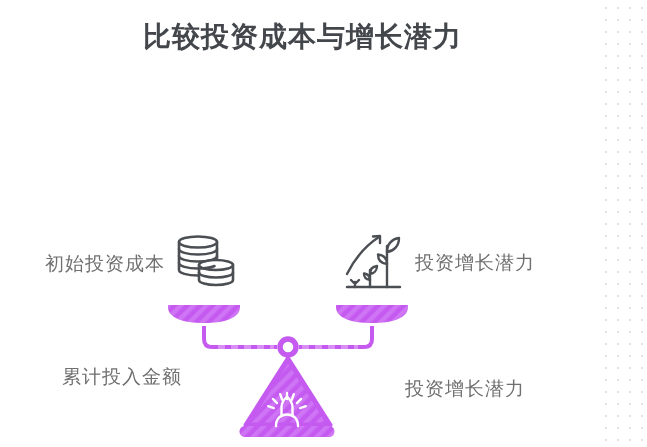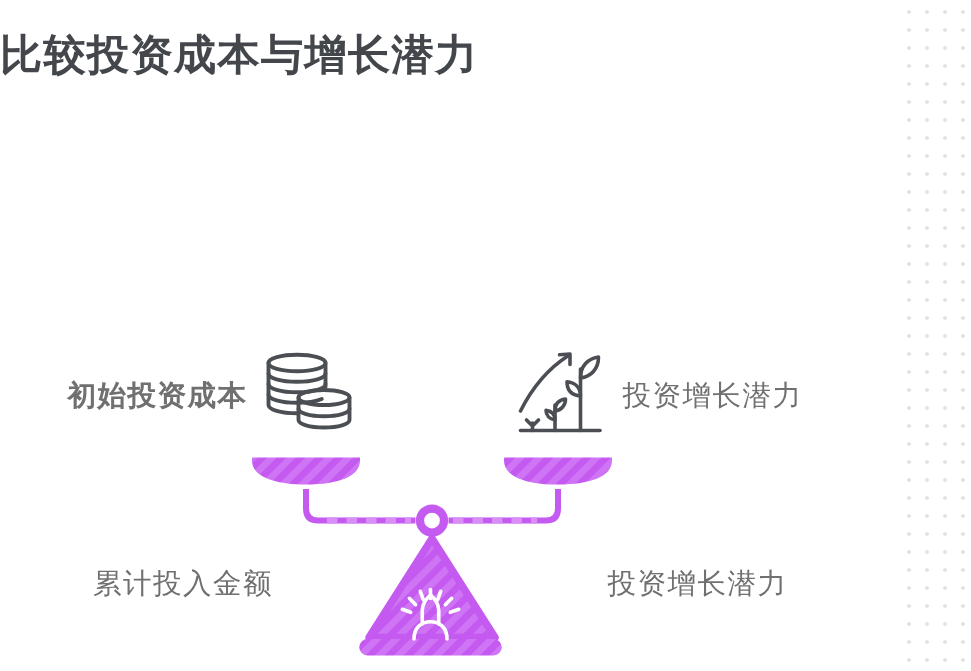--- a/index.html
+++ b/index.html
@@ -25,40 +25,40 @@
     background-image: radial-gradient(#e3e3e3 1.15px, transparent 1.15px);
     background-size: 12px 12px;
     background-position: 3px 2px;
   }
   .title {
     position: absolute;
     top: 18px;
     left: 0;
     width: 605px;
     margin: 0;
-    text-align: left;
+    text-align: center;
     font-size: 28px;
     font-weight: bold;
     letter-spacing: 1px;
     color: #43474c;
   }
   .label {
     color: #707070;
     font-size: 19px;
     letter-spacing: 1px;
     white-space: nowrap;
   }
   .icon-row {
     position: absolute;
     display: flex;
     align-items: center;
   }
-  .row-left  { left: 45px;  top: 234px; gap: 9px; font-weight: bold; }
+  .row-left  { left: 45px;  top: 234px; gap: 9px; }
   .row-right { left: 343px; top: 230px; gap: 12px; }
-  .bottom-left  { position: absolute; left: 62px;  top: 376px; }
+  .bottom-left  { position: absolute; left: 62px;  top: 364px; }
   .bottom-right { position: absolute; left: 405px; top: 376px; }
   .scale-svg {
     position: absolute;
     left: 150px;
     top: 295px;
   }
 </style>
 </head>
 <body>
 

